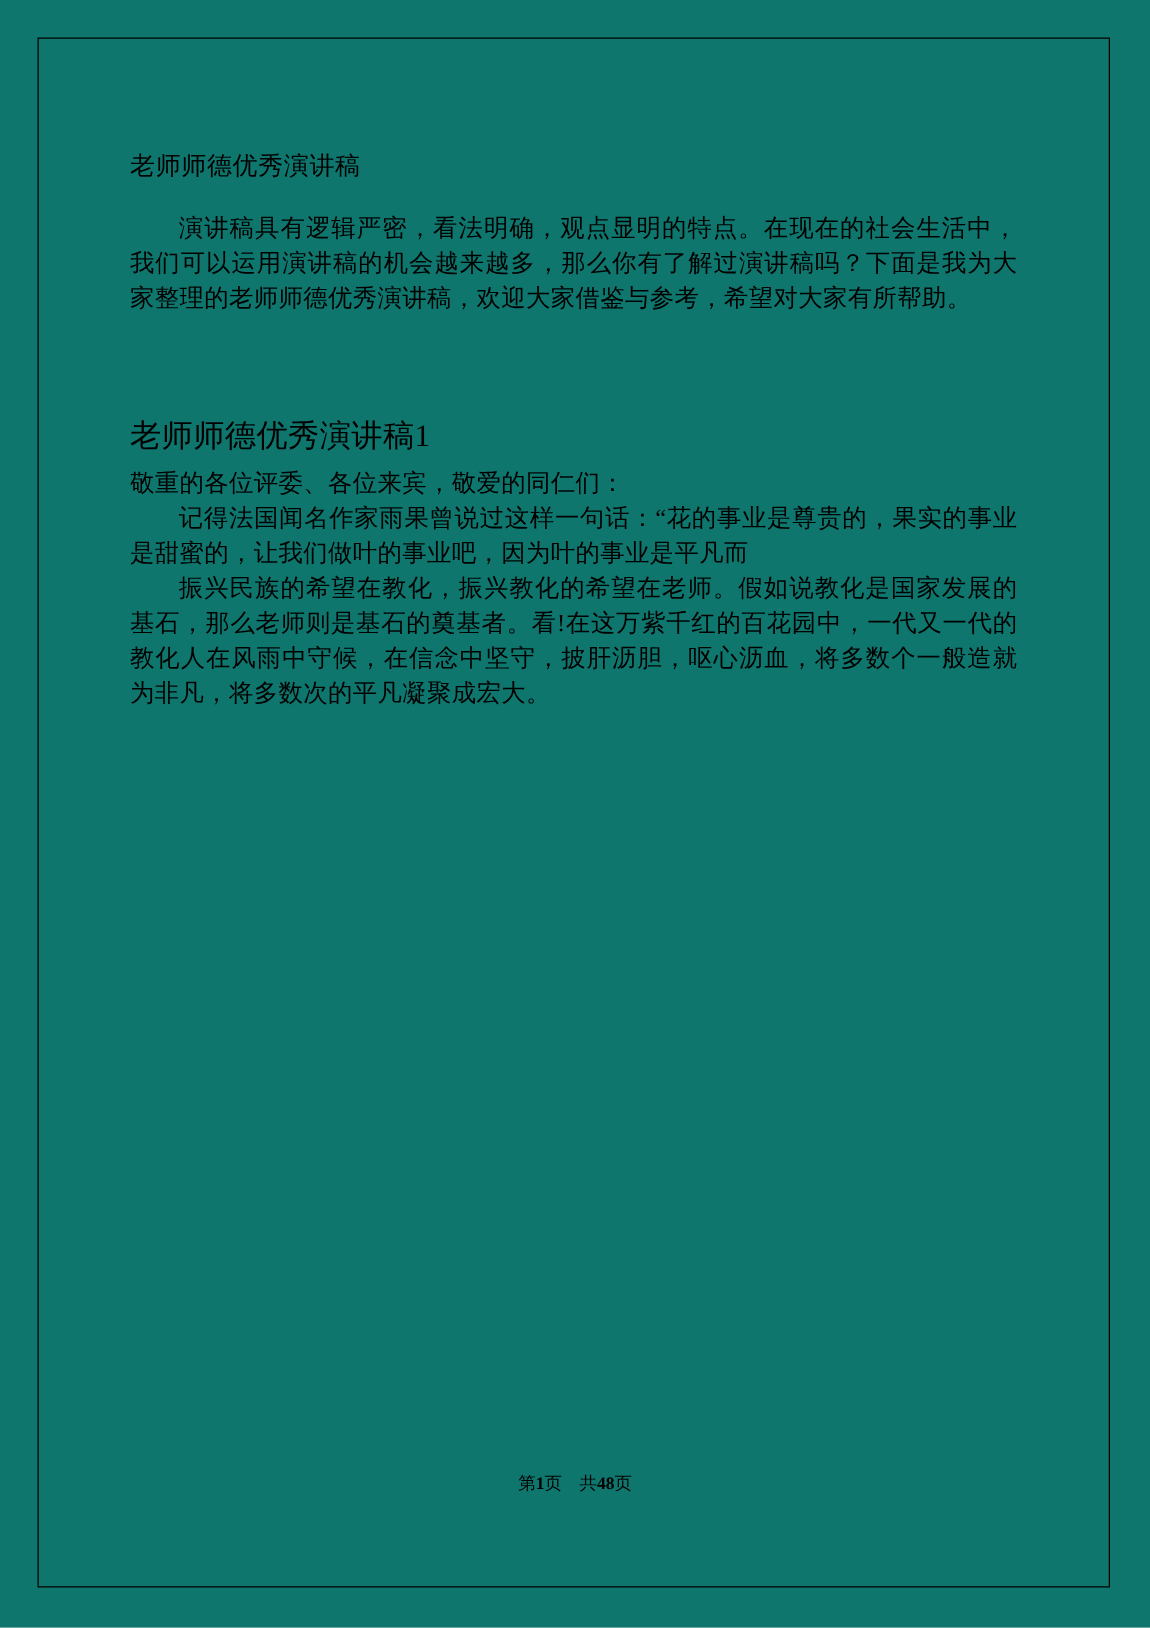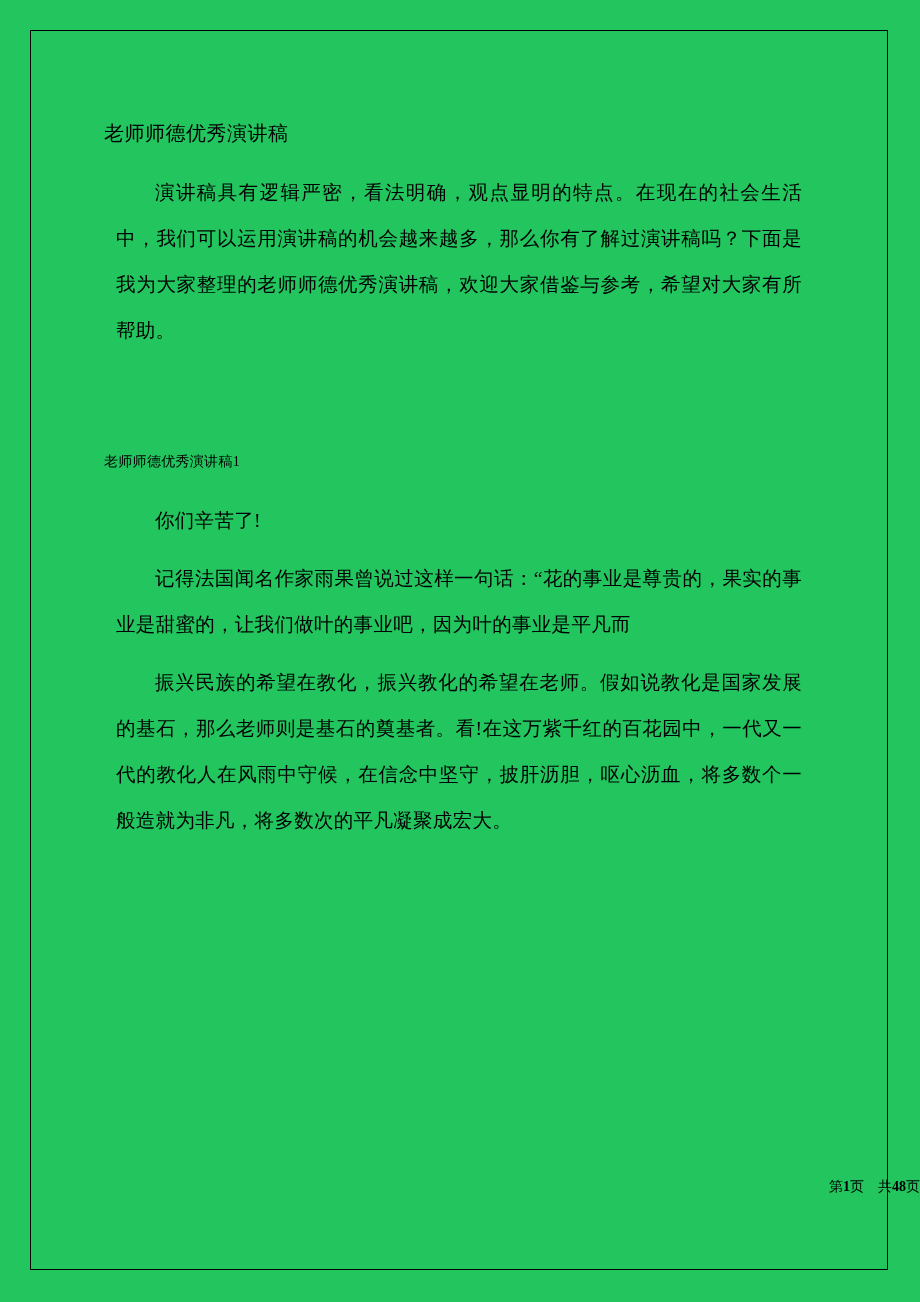--- a/index.html
+++ b/index.html
@@ -14,21 +14,21 @@
     color: #000000;
     position: relative;
     overflow: hidden;
   }
   .page {
     position: absolute;
     left: 0;
     top: 0;
     width: 920px;
     height: 1302px;
-    background: #22c55e;
+    background: #0f766e;
   }
   .page-border {
     position: absolute;
     left: 30px;
     top: 30px;
     width: 858px;
     height: 1240px;
     border: 1px solid #000000;
     box-sizing: border-box;
   }
@@ -40,44 +40,44 @@
   }
   .doc-title {
     font-size: 20px;
     line-height: 30px;
     margin: 0 0 22px 0;
     font-weight: normal;
     letter-spacing: 0.5px;
   }
   p.para {
     font-size: 19.5px;
-    line-height: 46px;
-    margin: 12px;
+    line-height: 28px;
+    margin: 0;
     text-align: justify;
     text-justify: inter-ideograph;
     letter-spacing: 0.3px;
   }
   p.indent {
     text-indent: 2em;
   }
   .gap-lg {
     height: 72px;
   }
   .section-head {
-    font-size: 14px;
+    font-size: 25px;
     line-height: 48px;
     margin: 0;
     letter-spacing: 0.3px;
   }
   .footer {
     position: absolute;
     left: 0;
     top: 1178px;
     width: 920px;
-    text-align: right;
+    text-align: center;
     font-size: 14px;
     font-family: "Liberation Serif", serif;
   }
   .footer .num {
     font-weight: bold;
   }
   .footer span {
     display: inline-block;
   }
   .footer .sep {
@@ -93,22 +93,22 @@
   <div class="content">
 
     <div class="doc-title">老师师德优秀演讲稿</div>
 
     <p class="para indent">演讲稿具有逻辑严密，看法明确，观点显明的特点。在现在的社会生活中，我们可以运用演讲稿的机会越来越多，那么你有了解过演讲稿吗？下面是我为大家整理的老师师德优秀演讲稿，欢迎大家借鉴与参考，希望对大家有所帮助。</p>
 
     <div class="gap-lg"></div>
 
     <div class="section-head">老师师德优秀演讲稿1</div>
 
+    <p class="para">敬重的各位评委、各位来宾，敬爱的同仁们：</p>
 
-    <p class="para indent">你们辛苦了!</p>
 
 
     <p class="para indent">记得法国闻名作家雨果曾说过这样一句话：“花的事业是尊贵的，果实的事业是甜蜜的，让我们做叶的事业吧，因为叶的事业是平凡而</p>
 
     <p class="para indent">振兴民族的希望在教化，振兴教化的希望在老师。假如说教化是国家发展的基石，那么老师则是基石的奠基者。看!在这万紫千红的百花园中，一代又一代的教化人在风雨中守候，在信念中坚守，披肝沥胆，呕心沥血，将多数个一般造就为非凡，将多数次的平凡凝聚成宏大。</p>
 
   </div>
 
   <div class="footer">
     <span>第</span><span class="num">1</span><span>页</span><span class="sep"></span><span>共</span><span class="num">48</span><span>页</span>

